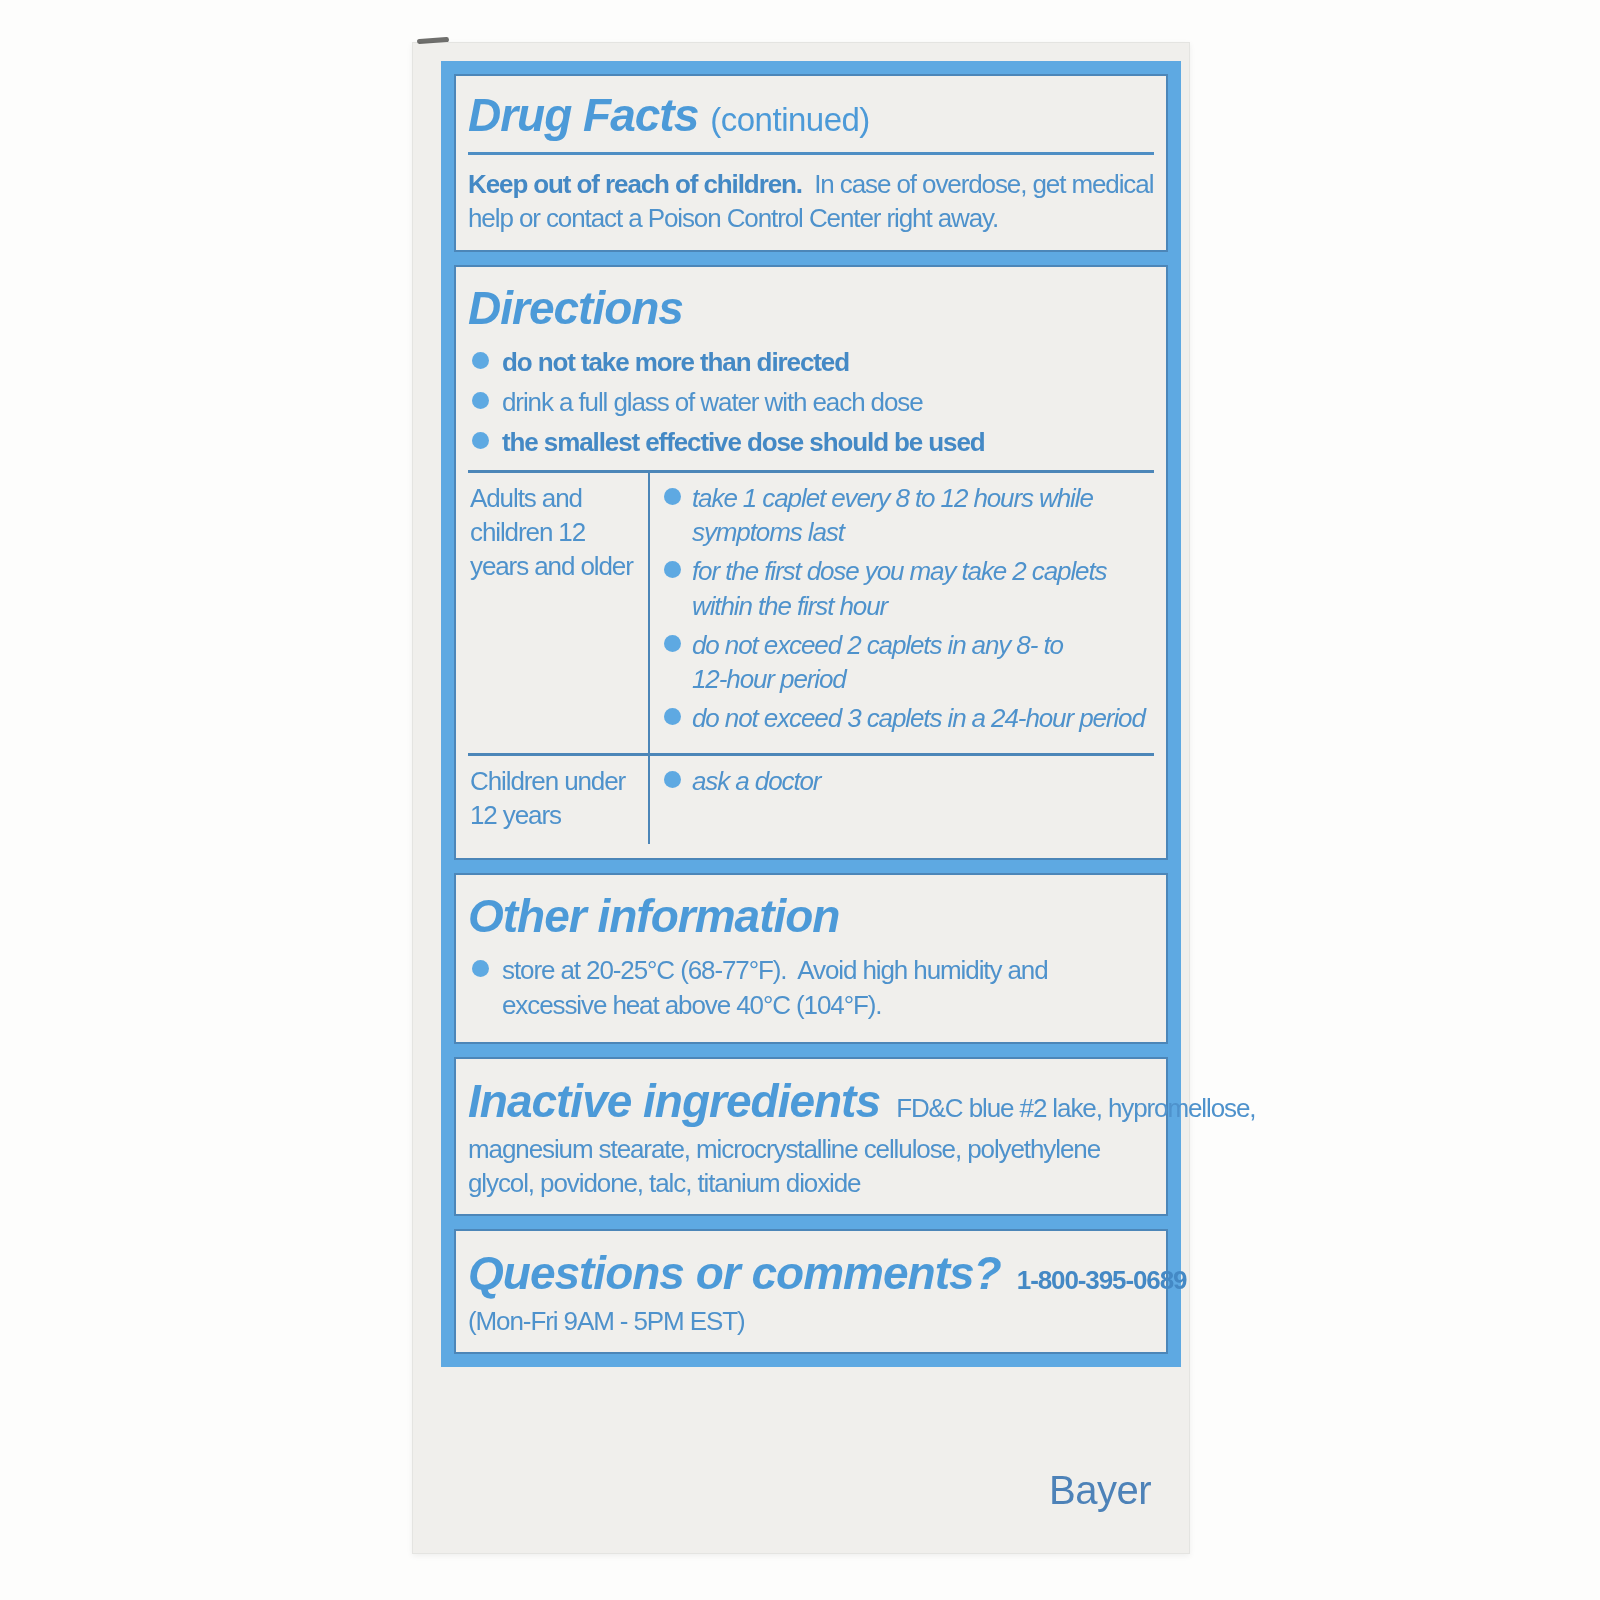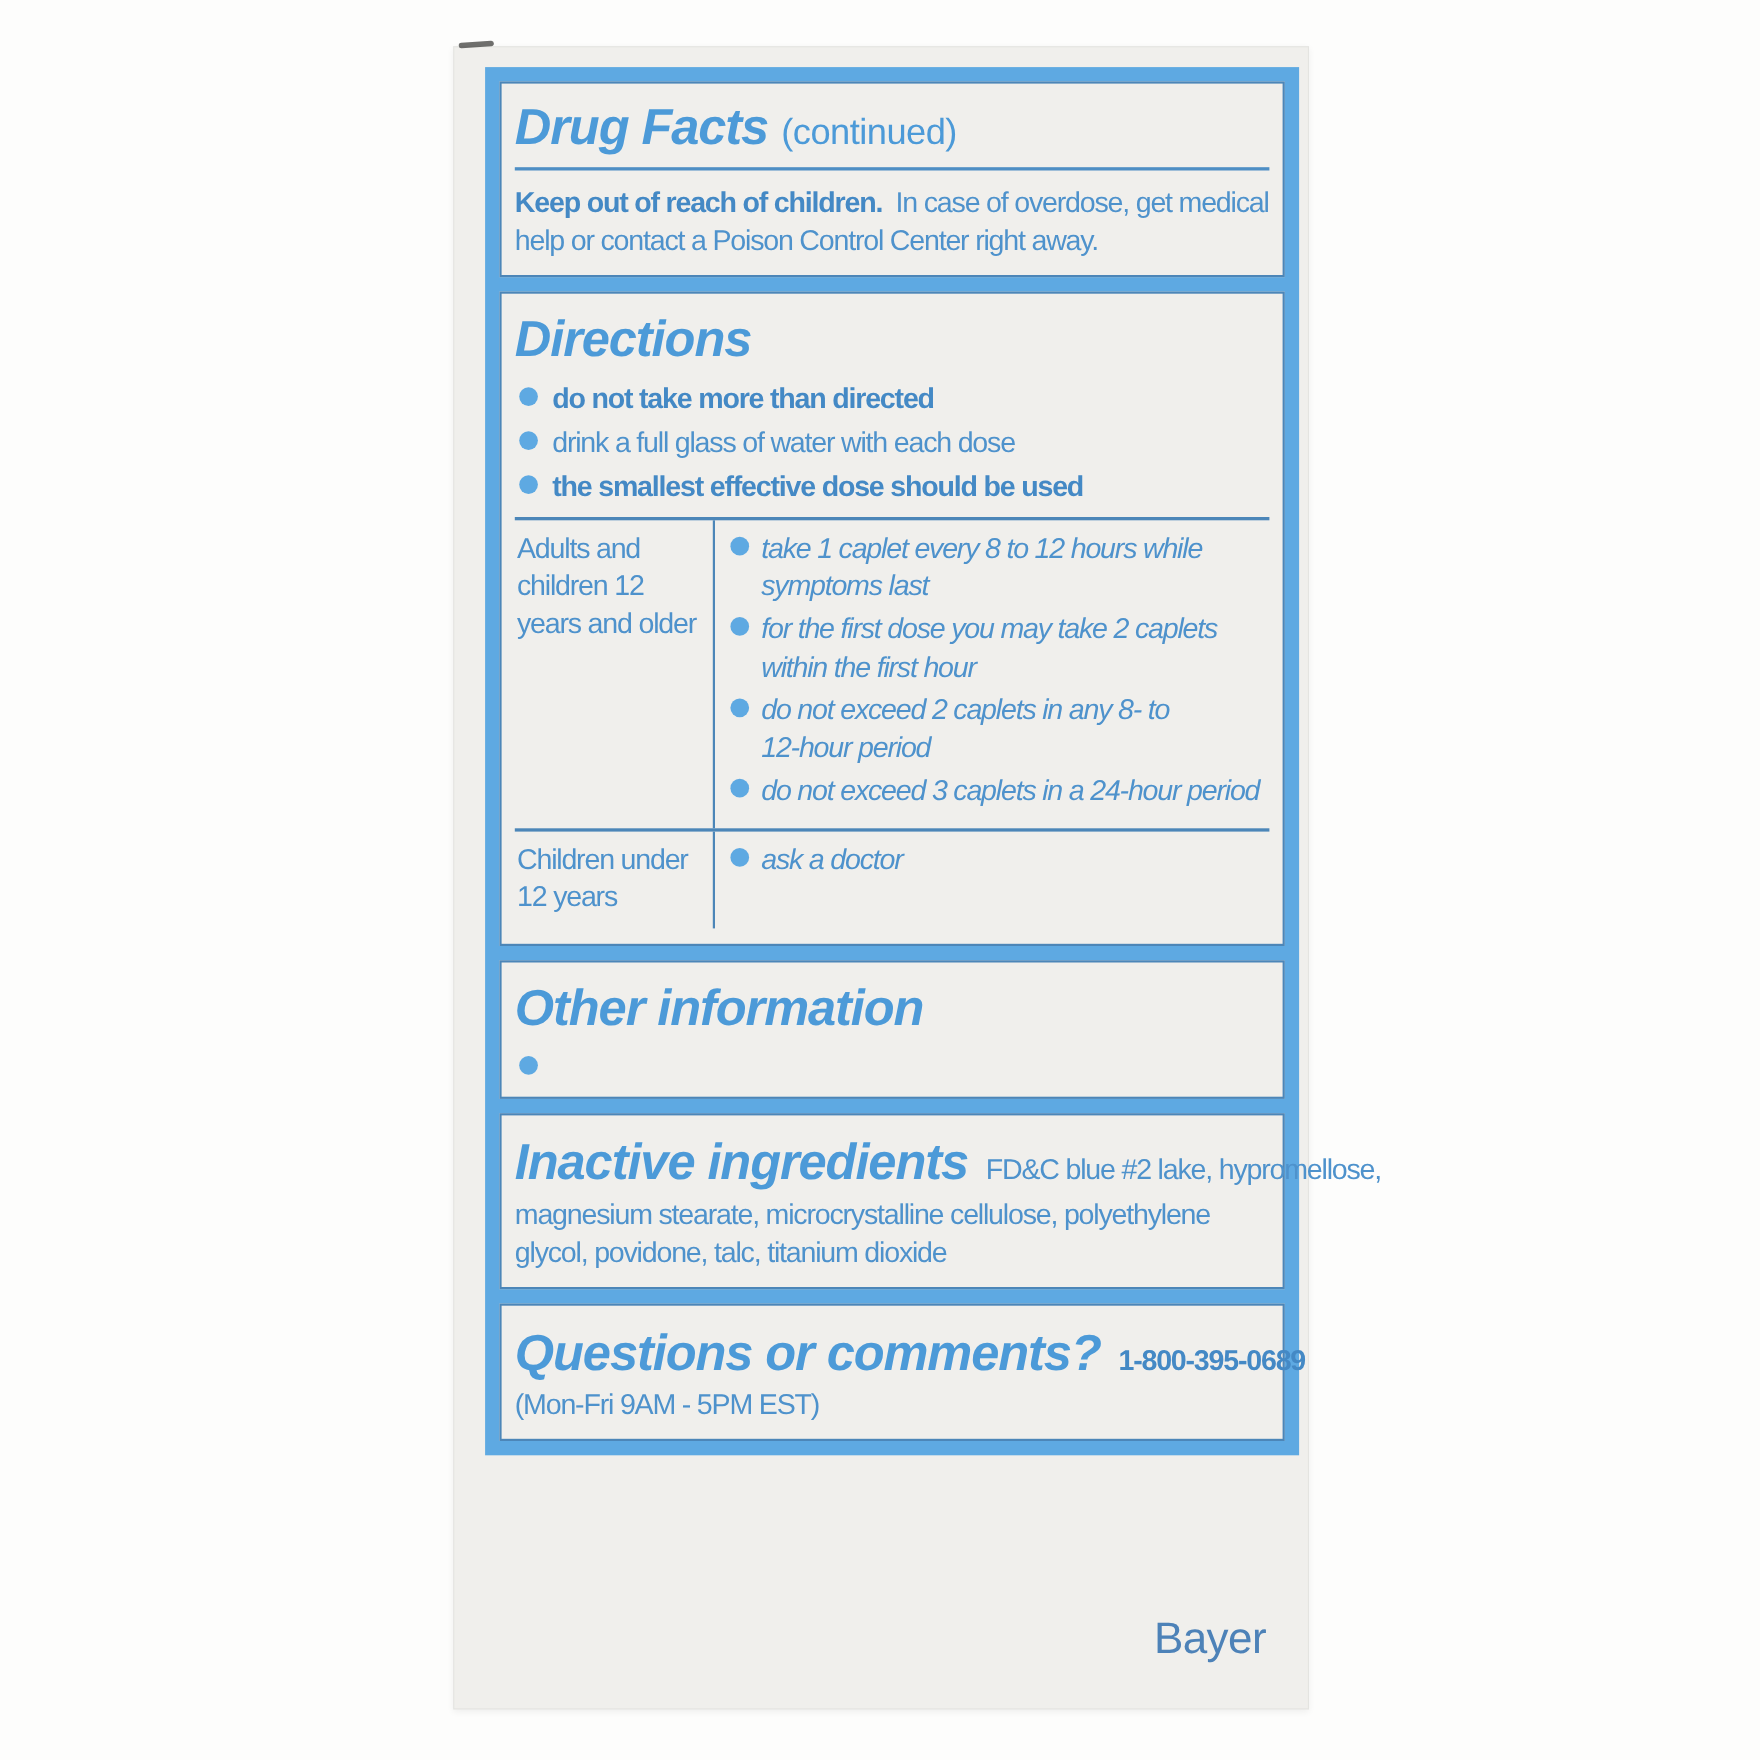--- a/index.html
+++ b/index.html
@@ -115,20 +115,22 @@
                 </div>
             </div>
           </div>
         </div>
       </section>
 
       <section class="panel">
         <span class="h1 block">Other information</span>
         <div class="bullet">
             <span class="dot"></span>
+            <div class="txt">store at 20-25°C (68-77°F).  Avoid high humidity and
+excessive heat above 40°C (104°F).</div>
           </div>
       </section>
 
       <section class="panel">
         <div class="txt"><span class="h1 inline">Inactive ingredients</span><span> FD&amp;C blue #2 lake, hypromellose,
 magnesium stearate, microcrystalline cellulose, polyethylene
 glycol, povidone, talc, titanium dioxide</span></div>
       </section>
 
       <section class="panel">

